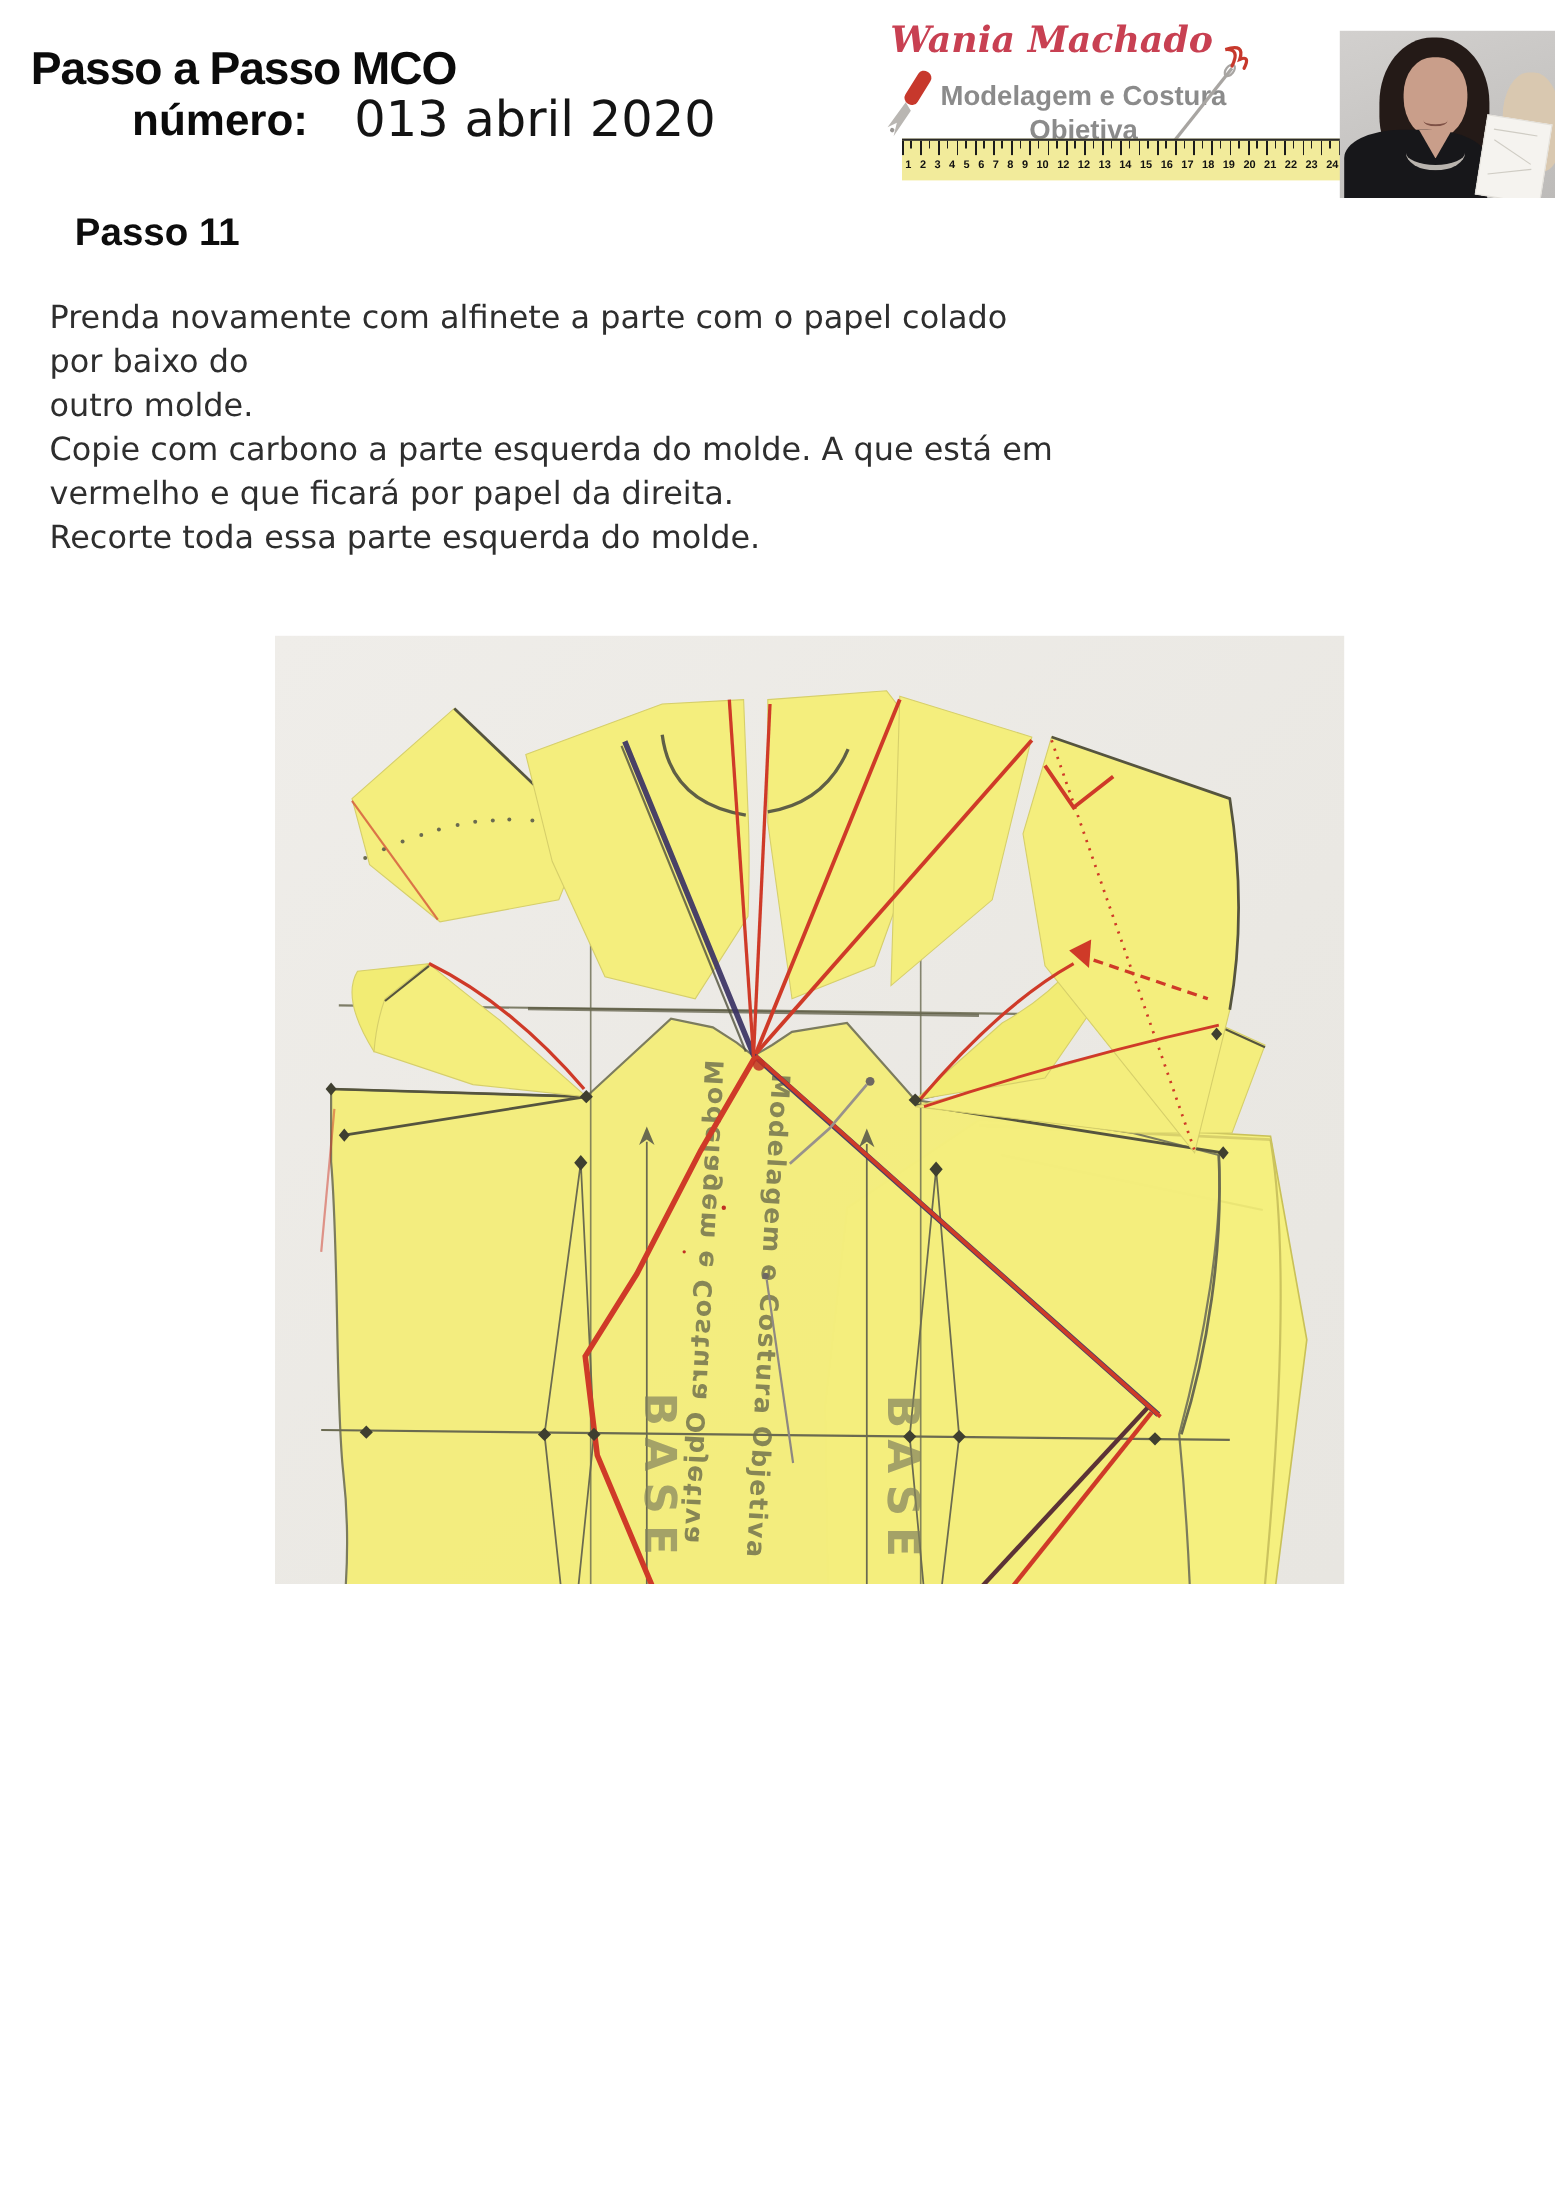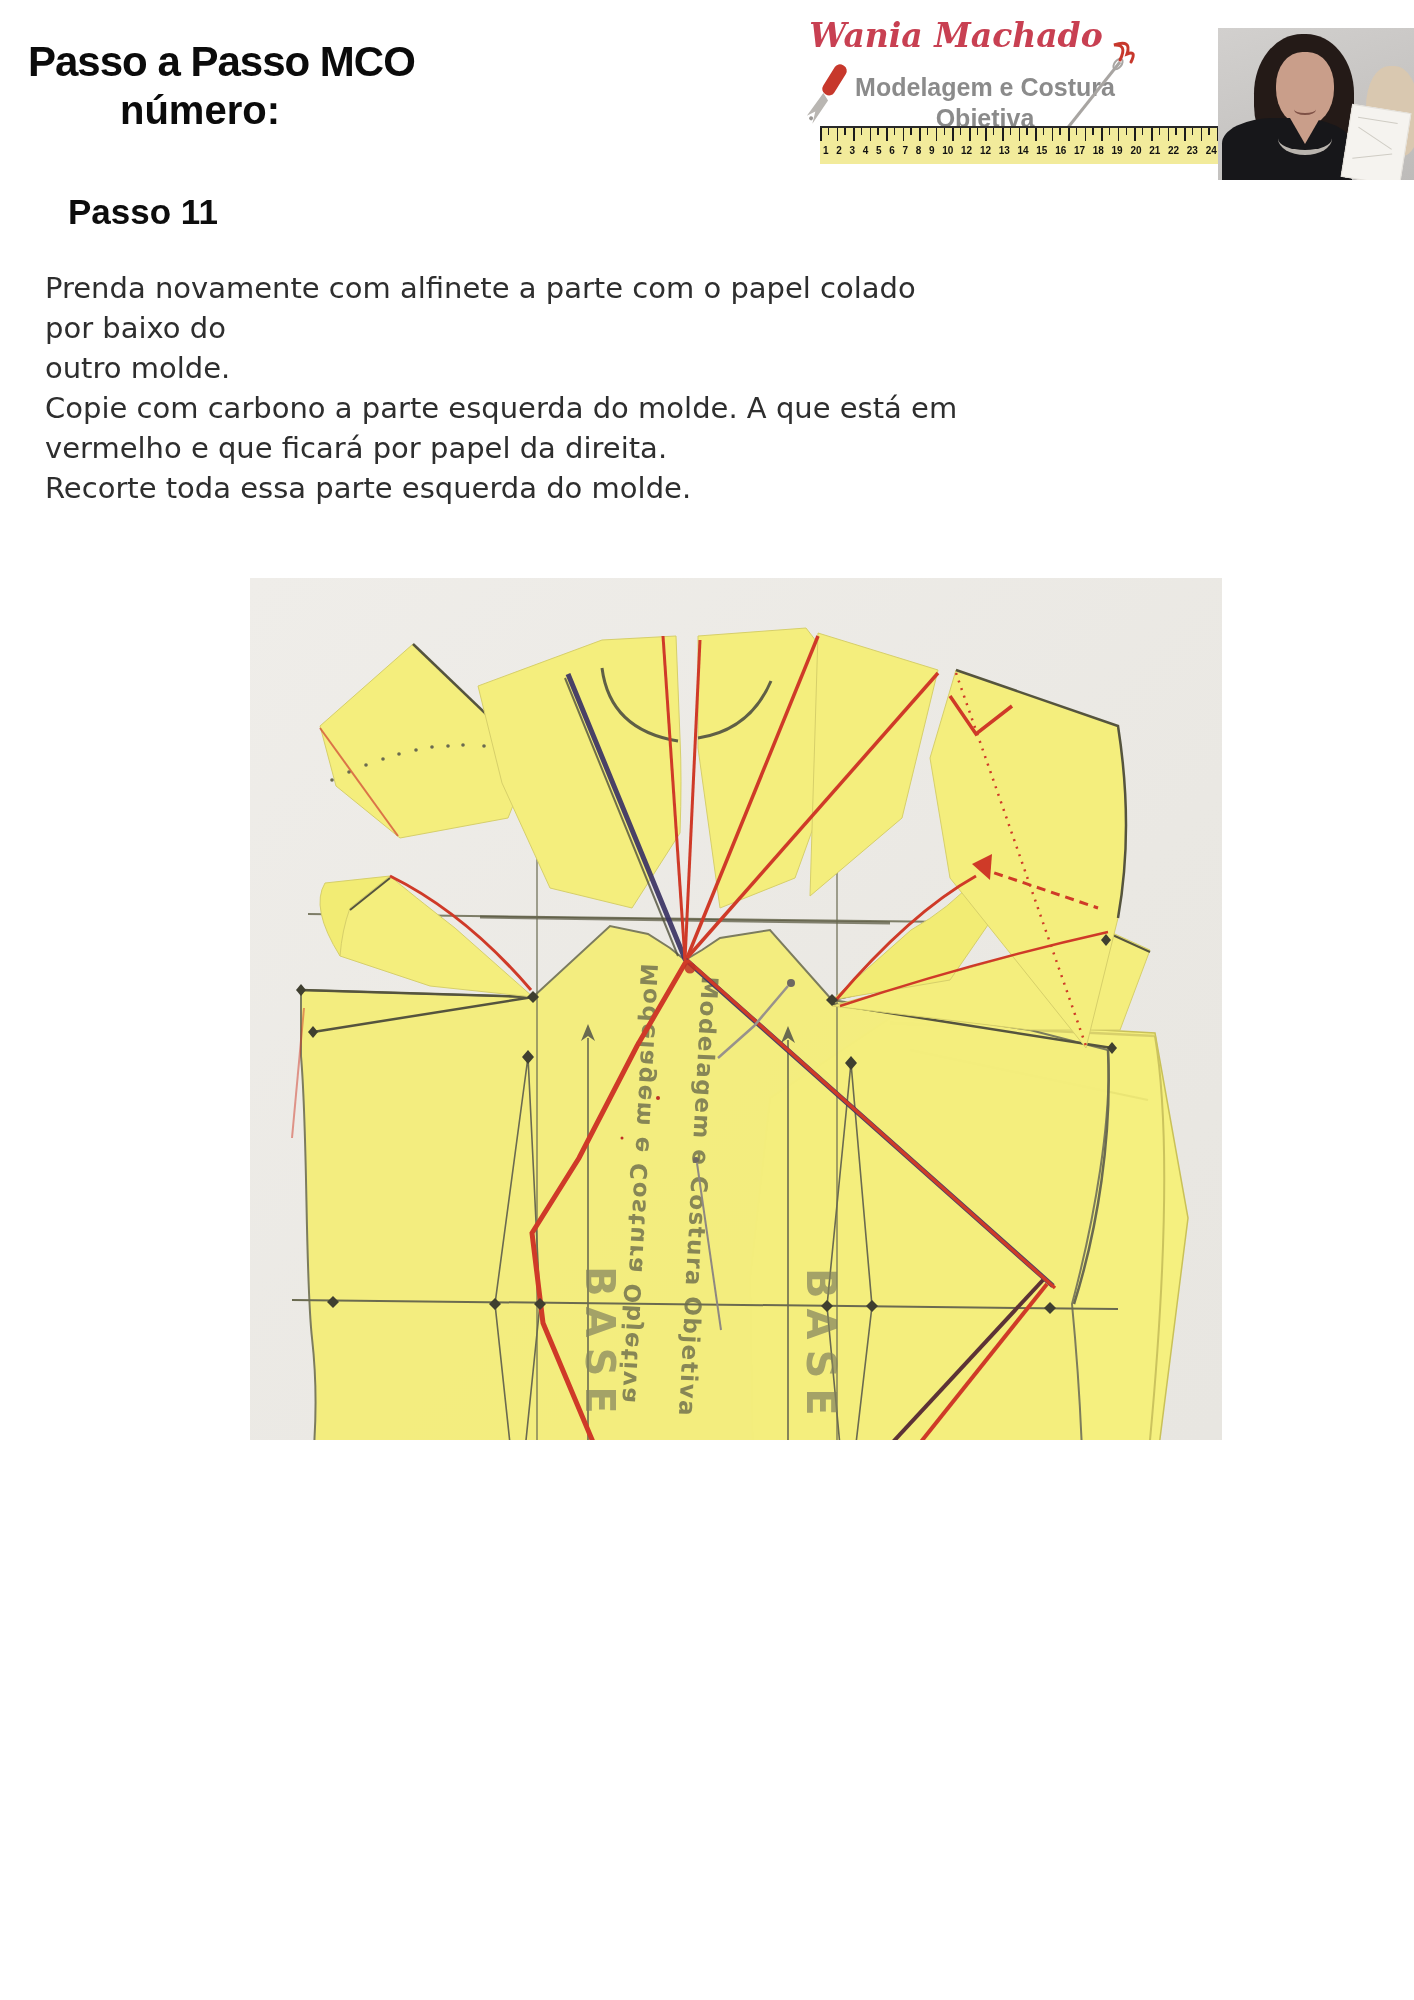--- a/index.html
+++ b/index.html
@@ -64,20 +64,21 @@
         background:linear-gradient(135deg,#efede9 0%,#eae8e3 55%,#e7e5e0 100%);}
   .pattern-photo svg{display:block;}
 </style>
 </head>
 <body>
 
 <div class="page">
 
   <div class="hdr-title">Passo a Passo MCO</div>
   <div class="hdr-num-label">número:</div>
+  <div class="hdr-num-value">013 abril 2020</div>
 
   <div class="logo">
     <div class="brand-script">Wania Machado</div>
     <div class="tagline">
       <div>Modelagem e Costura</div>
       <div>Objetiva</div>
     </div>
     <svg width="600" height="180" viewBox="0 0 600 180">
 
       <g transform="translate(218,62) rotate(32)">

